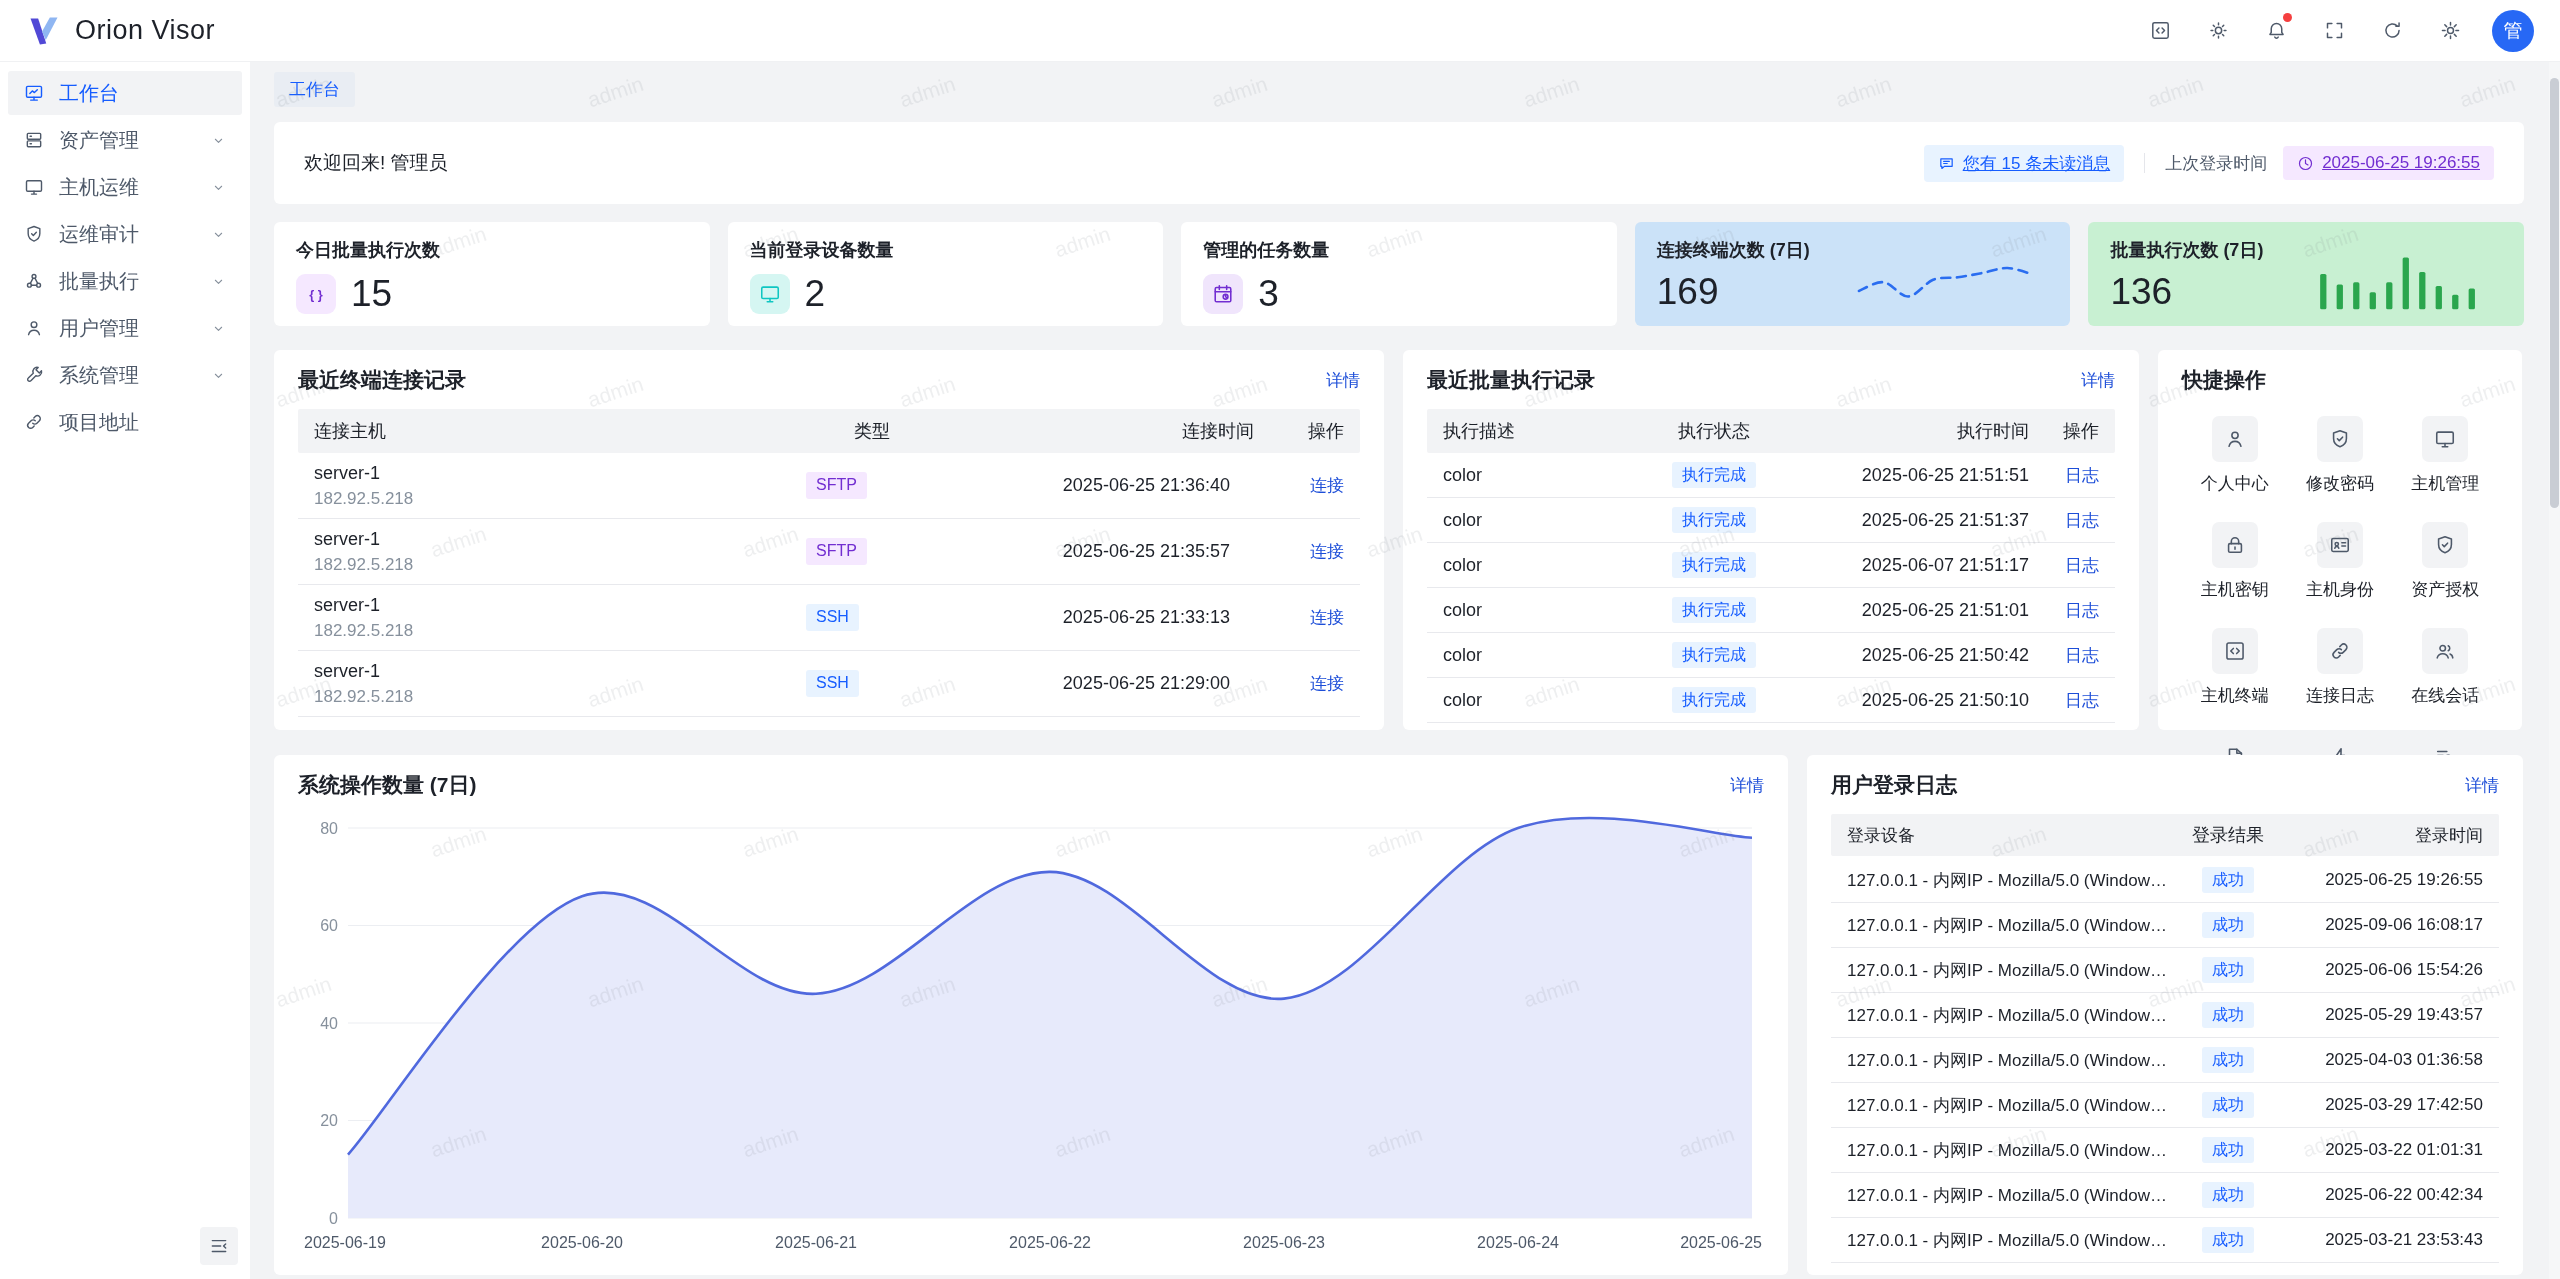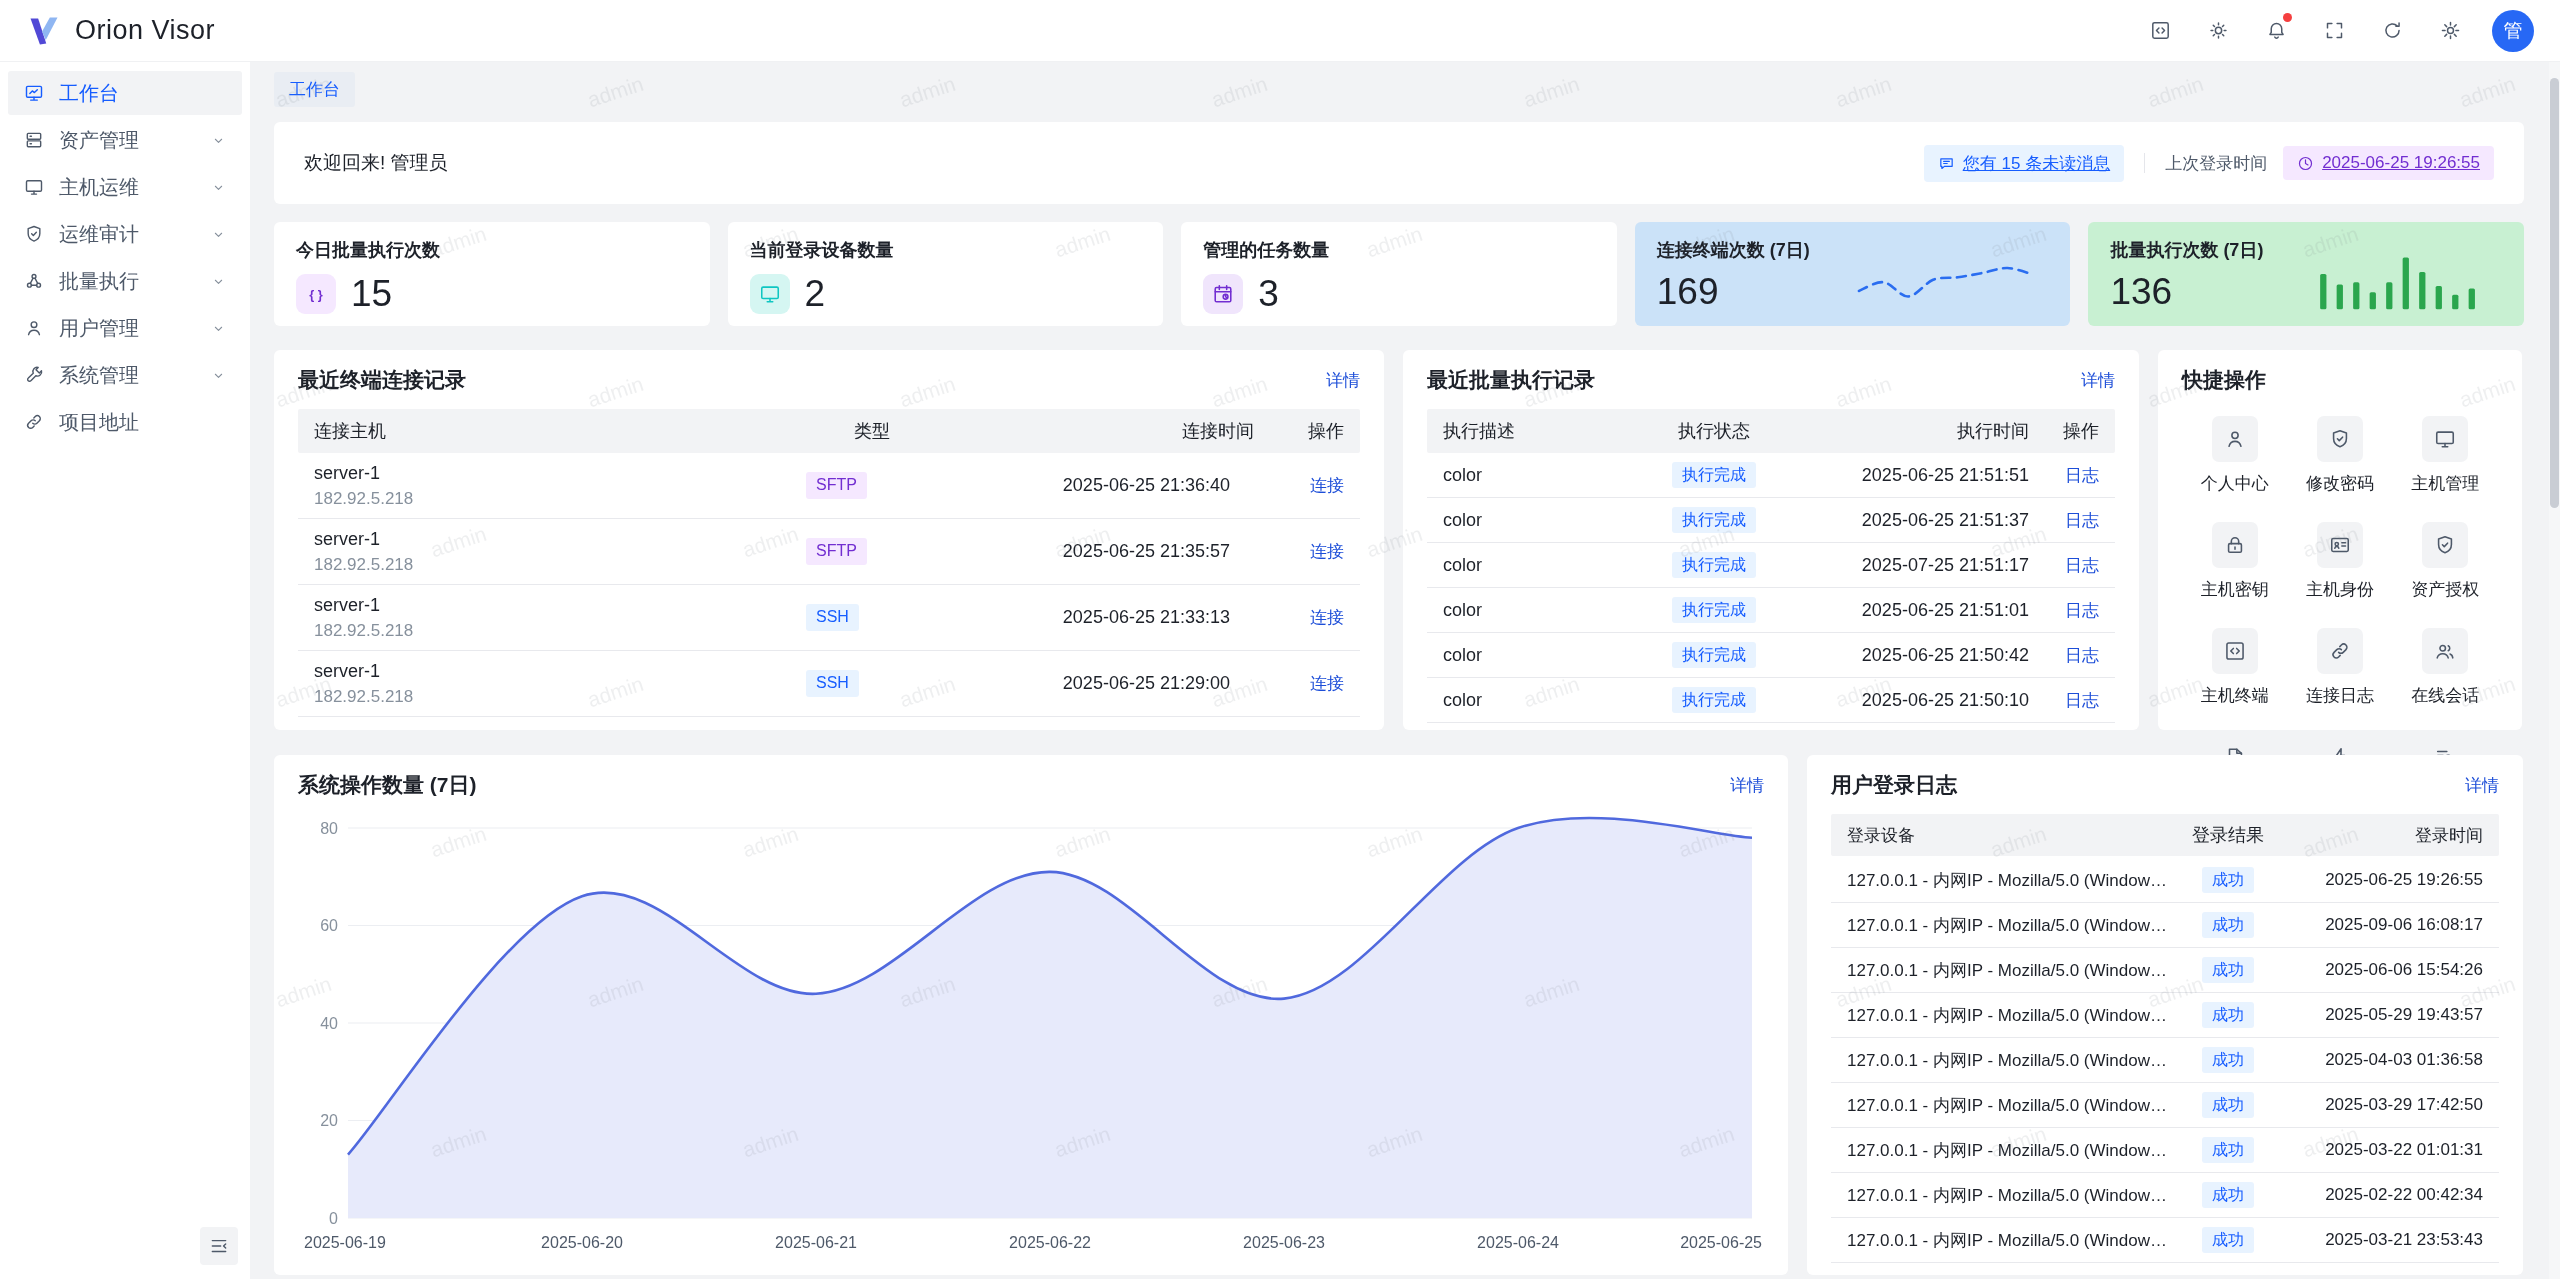--- a/index.html
+++ b/index.html
@@ -460,21 +460,21 @@
               <span class="badge badge-blue">执行完成</span>
             </span>
             <span class="col-etime">2025-06-25 21:51:37</span>
             <span class="col-eaction"><a class="detail-link">日志</a></span>
           </div>
           <div class="t-row exec-row">
             <span class="col-desc">color</span>
             <span class="col-status">
               <span class="badge badge-blue">执行完成</span>
             </span>
-            <span class="col-etime">2025-07-25 21:51:17</span>
+            <span class="col-etime">2025-06-07 21:51:17</span>
             <span class="col-eaction"><a class="detail-link">日志</a></span>
           </div>
           <div class="t-row exec-row">
             <span class="col-desc">color</span>
             <span class="col-status">
               <span class="badge badge-blue">执行完成</span>
             </span>
             <span class="col-etime">2025-06-25 21:51:01</span>
             <span class="col-eaction"><a class="detail-link">日志</a></span>
           </div>
@@ -701,21 +701,21 @@
             <span class="col-res">
               <span class="badge badge-blue">成功</span>
             </span>
             <span class="col-ltime">2025-03-22 01:01:31</span>
           </div>
           <div class="t-row login-row">
             <span class="col-dev">127.0.0.1 - 内网IP - Mozilla/5.0 (Windows NT 10.0; Win64;...</span>
             <span class="col-res">
               <span class="badge badge-blue">成功</span>
             </span>
-            <span class="col-ltime">2025-02-22 00:42:34</span>
+            <span class="col-ltime">2025-06-22 00:42:34</span>
           </div>
           <div class="t-row login-row">
             <span class="col-dev">127.0.0.1 - 内网IP - Mozilla/5.0 (Windows NT 10.0; Win64;...</span>
             <span class="col-res">
               <span class="badge badge-blue">成功</span>
             </span>
             <span class="col-ltime">2025-03-21 23:53:43</span>
           </div>
         </div>
     </div>

